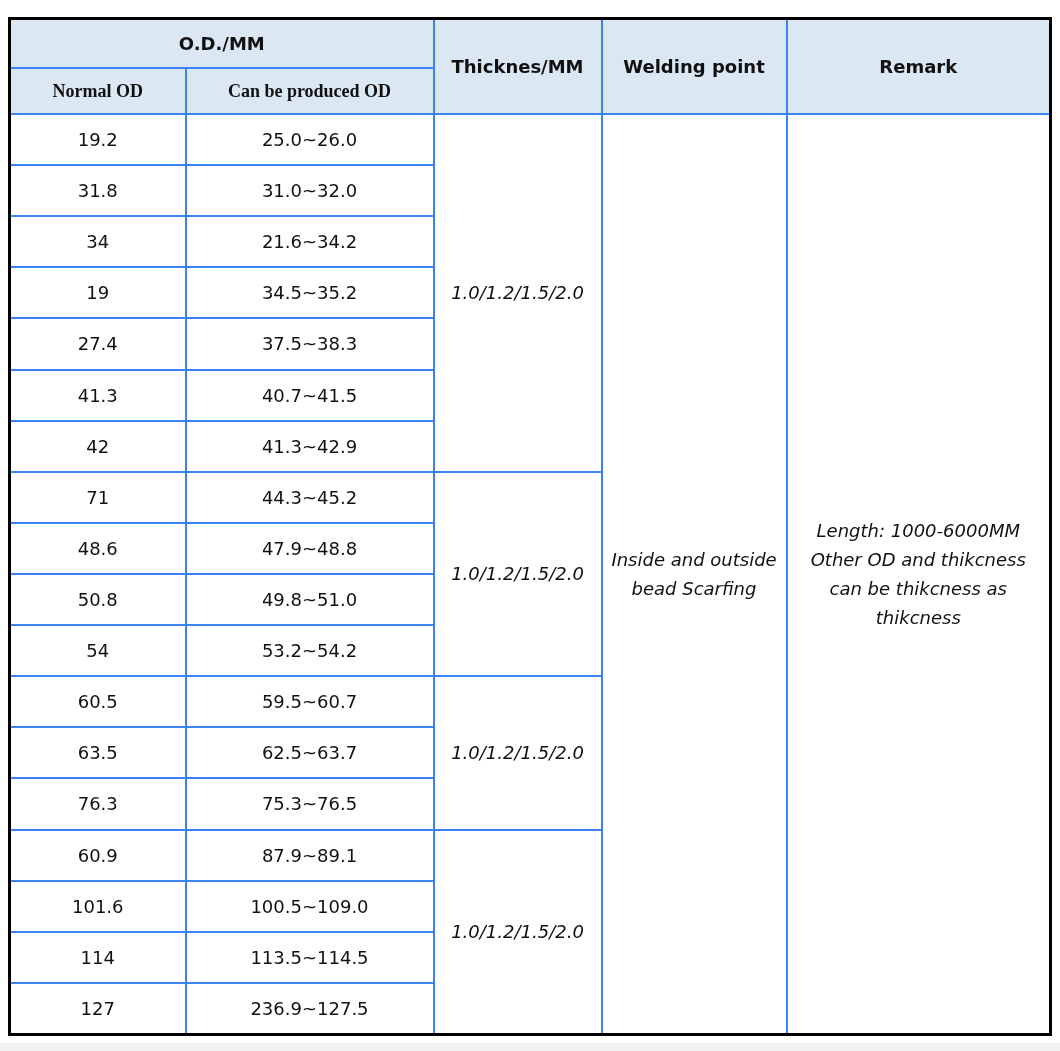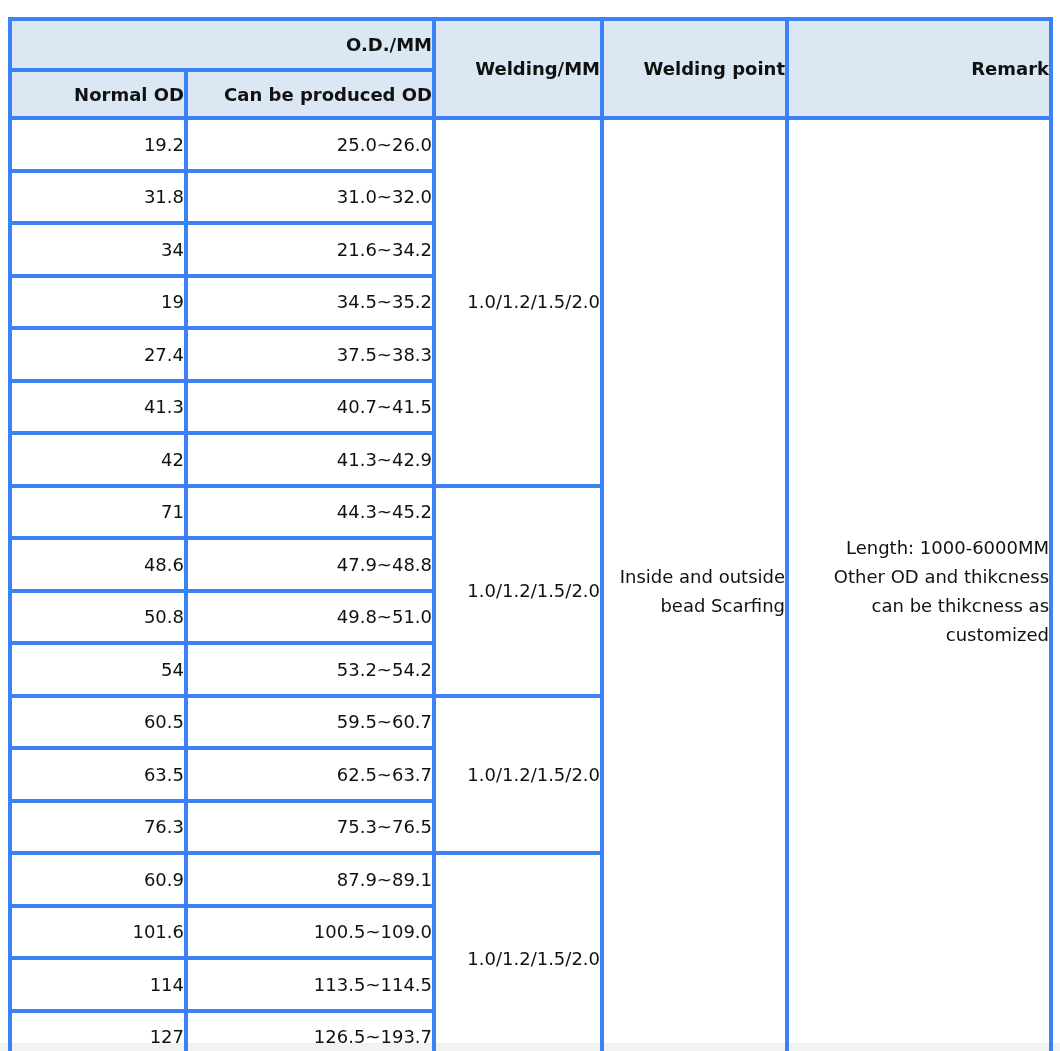--- a/index.html
+++ b/index.html
@@ -5,47 +5,47 @@
   html, body { margin:0; padding:0; background:#ffffff; }
   body { width:1060px; height:1051px; position:relative; overflow:hidden; font-family:"DejaVu Sans", sans-serif; color:#111; }
   .bottom-band { position:absolute; left:0; top:1043px; width:1060px; height:8px; background:#f2f2f2; }
   table.spec {
     position:absolute; left:8px; top:17px;
     width:1041px; height:1019px;
     border-collapse:collapse; table-layout:fixed;
     border:3px solid #000;
   }
   table.spec td, table.spec th {
-    border:4px solid #3b82f6; text-align:right; vertical-align:middle; padding:0;
+    border:2px solid #3b82f6; text-align:center; vertical-align:middle; padding:0;
     font-size:18px; line-height:29px;margin-top:36px;
   }
   table.spec th { background:#dbe8f4; font-weight:bold; font-size:18px; }
   th.h1 { height:47px; }
-  th.h2 { height:44px; }
+  th.h2 { height:44px;font-family:Liberation Serif, serif; }
   td.row { height:48.5px; }
-  td.merged { font-size:18.5px; }
+  td.merged { font-size:18.5px;font-style:italic; }
   .remark-line { display:block; }
 </style>
 </head>
 <body>
 
 <div class="bottom-band"></div>
 
 <table class="spec">
   <colgroup>
     <col style="width:176px">
     <col style="width:248px">
     <col style="width:168px">
     <col style="width:185px">
     <col style="width:264px">
   </colgroup>
   <thead>
     <tr>
       <th class="h1" colspan="2">O.D./MM</th>
-      <th rowspan="2">Welding/MM</th>
+      <th rowspan="2">Thicknes/MM</th>
       <th rowspan="2">Welding point</th>
       <th rowspan="2">Remark</th>
     </tr>
     <tr>
       <th class="h2">Normal OD</th>
       <th class="h2">Can be produced OD</th>
     </tr>
   </thead>
   <tbody>
     <tr>
@@ -53,21 +53,21 @@
       <td class="row">25.0~26.0</td>
       <td class="merged" rowspan="7">1.0/1.2/1.5/2.0</td>
       <td class="merged" rowspan="18">
         <span class="remark-line">Inside and outside</span>
         <span class="remark-line">bead Scarfing</span>
       </td>
       <td class="merged" rowspan="18">
         <span class="remark-line">Length: 1000-6000MM</span>
         <span class="remark-line">Other OD and thikcness</span>
         <span class="remark-line">can be thikcness as</span>
-        <span class="remark-line">customized</span>
+        <span class="remark-line">thikcness</span>
       </td>
     </tr>
     <tr>
       <td class="row">31.8</td>
       <td class="row">31.0~32.0</td>
     </tr>
     <tr>
       <td class="row">34</td>
       <td class="row">21.6~34.2</td>
     </tr>
@@ -125,16 +125,16 @@
     <tr>
       <td class="row">101.6</td>
       <td class="row">100.5~109.0</td>
     </tr>
     <tr>
       <td class="row">114</td>
       <td class="row">113.5~114.5</td>
     </tr>
     <tr>
       <td class="row">127</td>
-      <td class="row">126.5~193.7</td>
+      <td class="row">236.9~127.5</td>
     </tr>
   </tbody>
 </table>
 
 </body></html>

